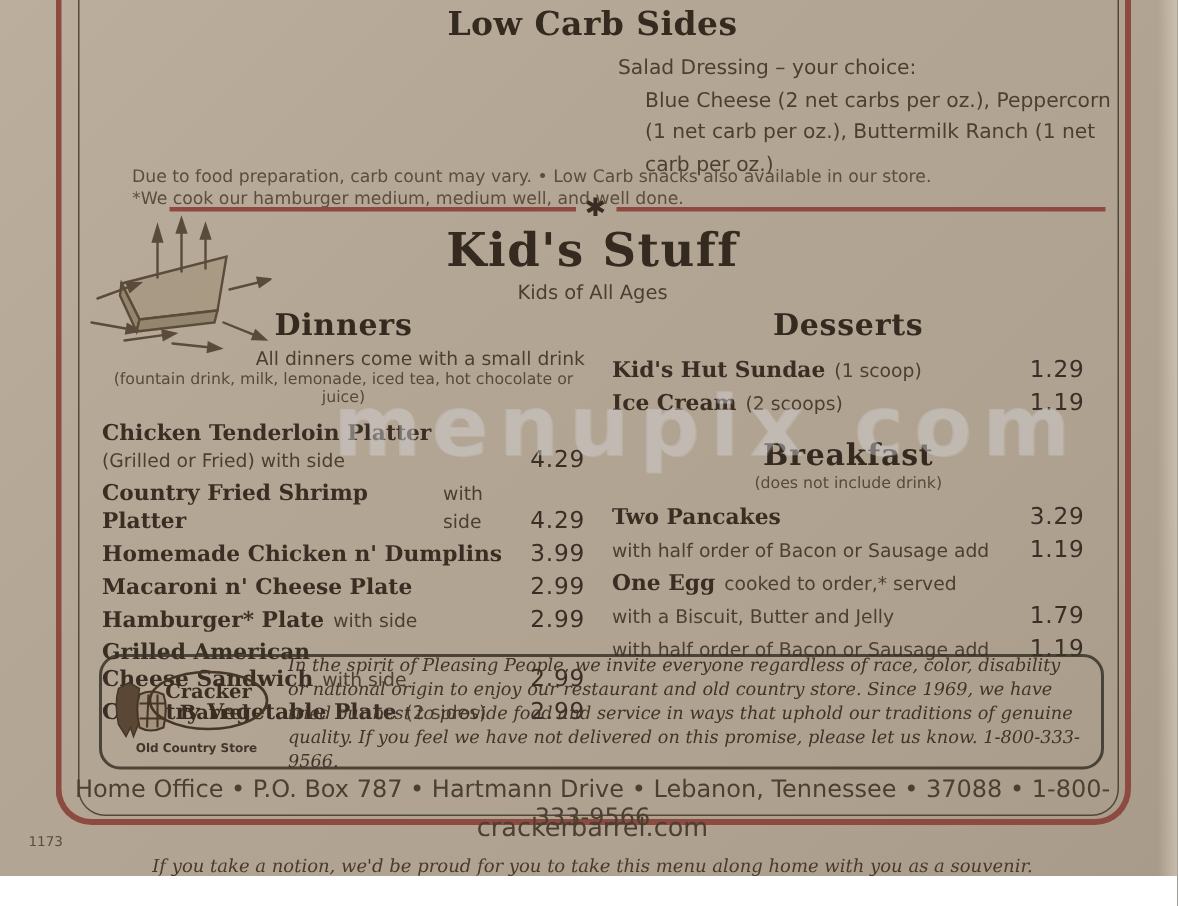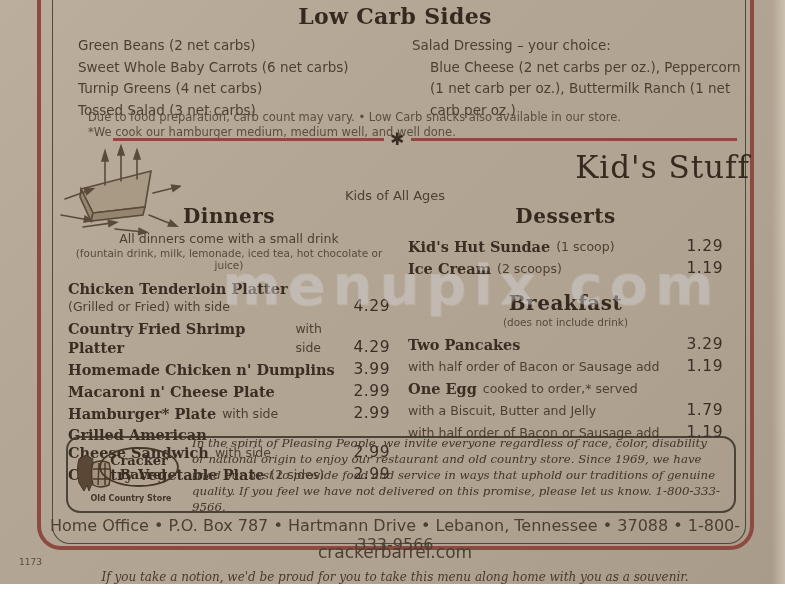--- a/index.html
+++ b/index.html
@@ -29,28 +29,28 @@
   .lc-notes { position:absolute; left:88px; top:110px; font-size:11.5px; line-height:14.5px; color:#5b4d3f; }
 
   .divider { position:absolute; top:138px; height:3px; background:#8d4a40; }
   .divider.left { left:113px; width:271px; }
   .divider.right { left:411px; width:326px; }
   .div-asterisk { position:absolute; left:384px; top:129px; width:26px; text-align:center;
     font-size:17px; font-weight:bold; color:#392d23; }
 
   .peg-illustration { position:absolute; left:53px; top:141px; opacity:0.85; }
 
-  .title-kids { top:149px; font-size:31px; font-weight:normal; color:#352a20; letter-spacing:1px;text-align:right; }
+  .title-kids { top:149px; font-size:31px; font-weight:bold; color:#352a20; letter-spacing:1px; }
   .subtitle-kids { top:188px; font-size:13px; color:#4c3f32; }
 
   .col-left  { position:absolute; left:68px;  top:204px; width:322px; }
   .col-right { position:absolute; left:408px; top:204px; width:315px; }
   .sec-header { text-align:center; font-family:"DejaVu Serif", serif; font-weight:bold;
     font-size:20px; color:#352a20; letter-spacing:0.5px; }
-  .sec-sub1 { text-align:center; font-size:12.5px; margin-top:3px; color:#4c3f32; }
+  .sec-sub1 { text-align:right; font-size:12.5px; margin-top:3px; color:#4c3f32; }
   .sec-sub2 { text-align:center; font-size:10.5px; margin-top:1px; color:#564a3c; }
 
   .rows { margin-top:9px; }
   .mrow { display:flex; align-items:flex-end; line-height:19px; margin-bottom:3px; }
   .mrow .nm { font-family:"DejaVu Serif", serif; font-weight:bold; font-size:14.5px; color:#3a2e24; }
   .mrow .ds { font-size:12.5px; margin-left:6px; color:#4c3f32; }
   .mrow .ds.noml { margin-left:0; }
   .mrow .pr { margin-left:auto; font-size:15.5px; color:#3a2e26; letter-spacing:0.5px; padding-left:6px; }
   .stack { margin-bottom:3px; }
   .stack .l1 { line-height:17px; }
@@ -75,26 +75,20 @@
 <body>
 
 <div class="page">
 
   <div class="red-frame"></div>
   <div class="dark-frame"></div>
   <div class="scan-edge"></div>
 
   <div class="center-block serif title-lowcarb">Low Carb Sides</div>
 
-  <div class="lc-items">
-    <div>Green Beans (2 net carbs)</div>
-    <div>Sweet Whole Baby Carrots (6 net carbs)</div>
-    <div>Turnip Greens (4 net carbs)</div>
-    <div>Tossed Salad (3 net carbs)</div>
-  </div>
 
   <div class="lc-dressing">
     <div>Salad Dressing – your choice:</div>
     <div class="opts">Blue Cheese (2 net carbs per oz.), Peppercorn (1 net carb per oz.), Buttermilk Ranch (1 net carb per oz.)</div>
   </div>
 
   <div class="lc-notes">
     <div>Due to food preparation, carb count may vary. • Low Carb snacks also available in our store.</div>
     <div>*We cook our hamburger medium, medium well, and well done.</div>
   </div>

